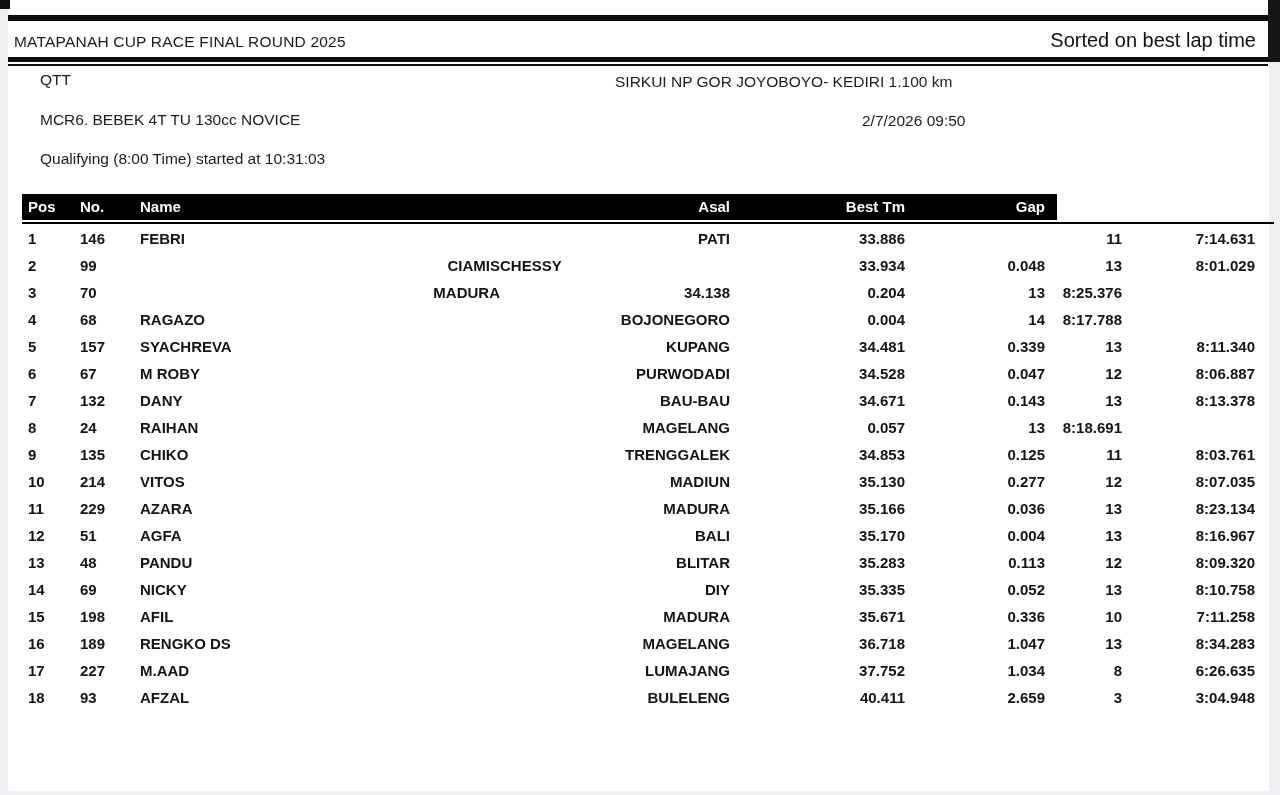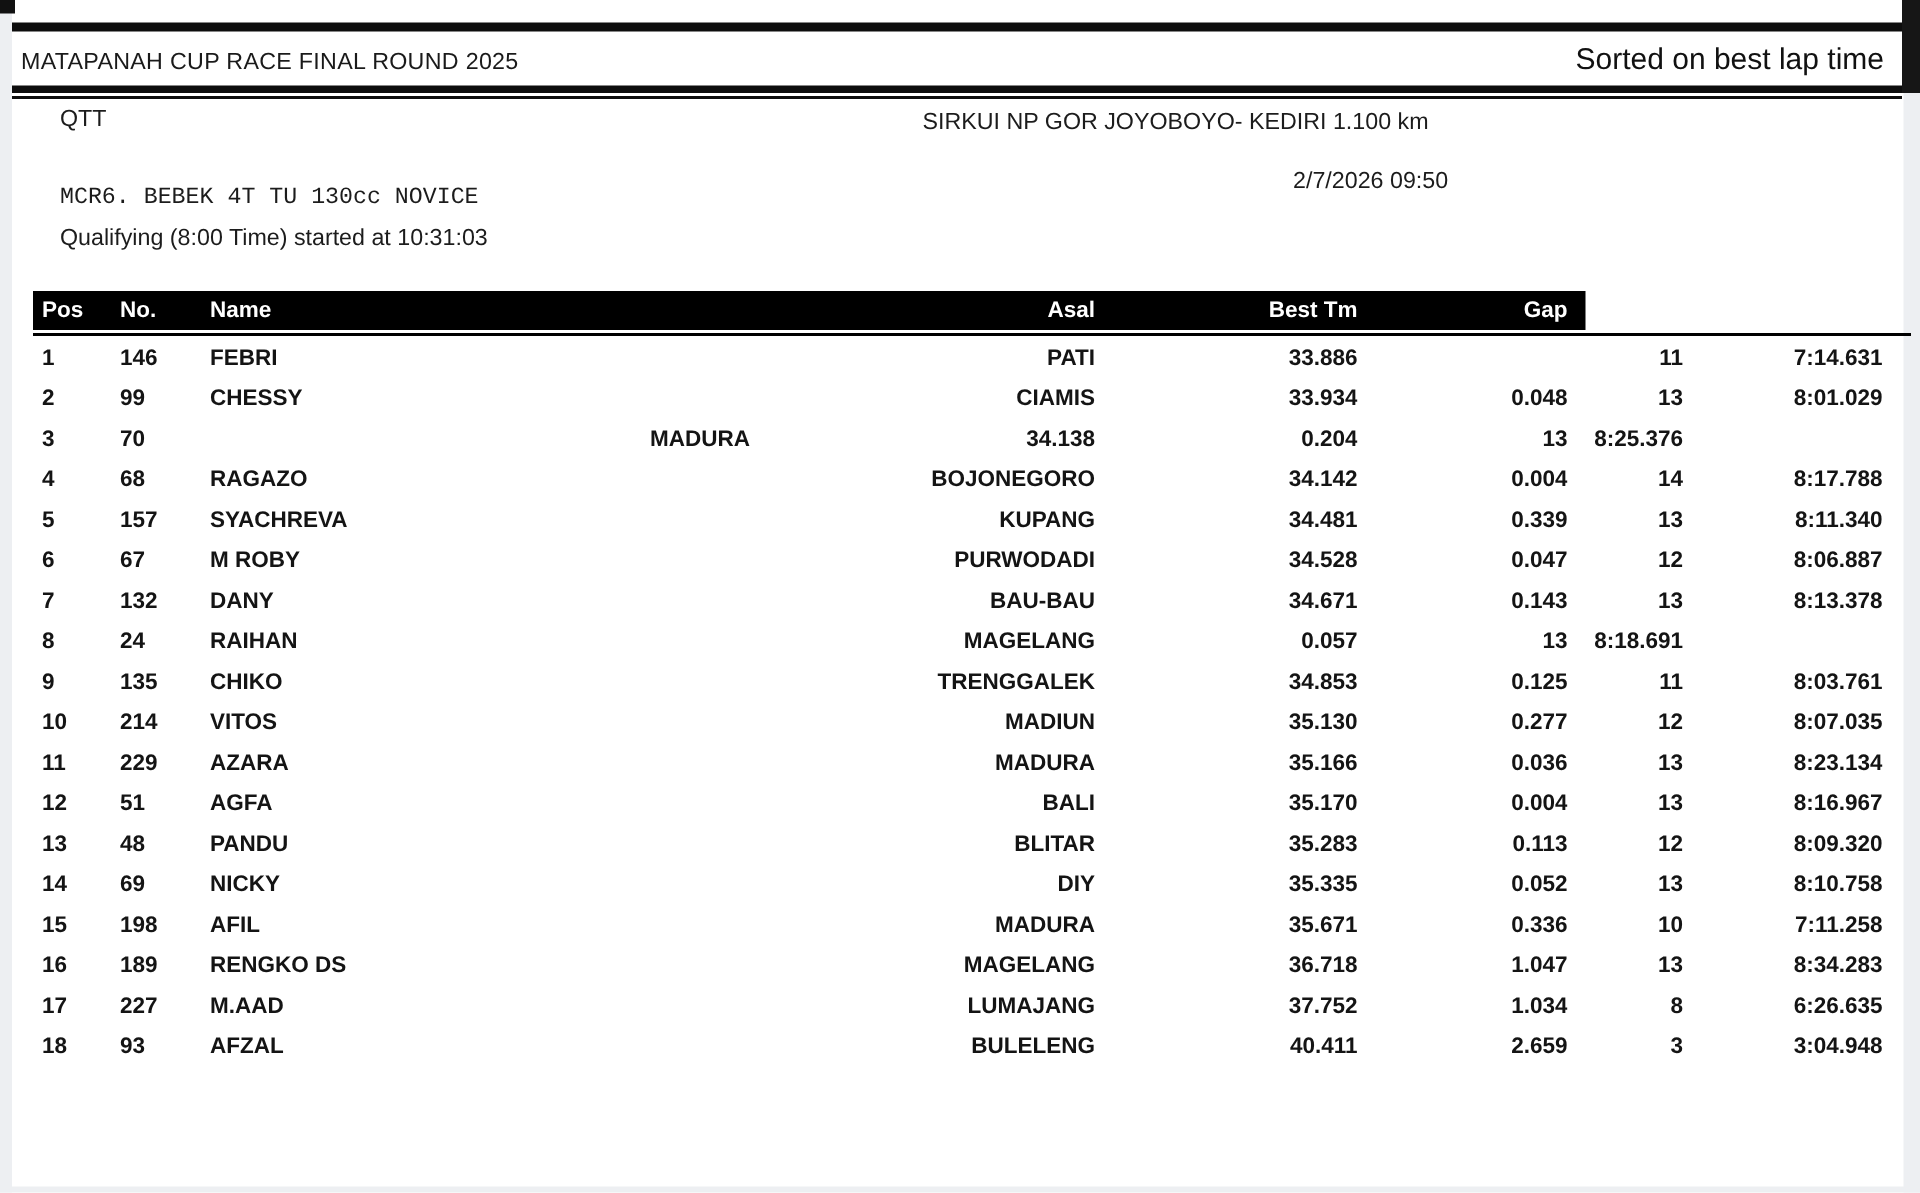--- a/index.html
+++ b/index.html
@@ -27,21 +27,21 @@
     position:absolute; left:14px; top:24px; width:1242px; height:32px;
     display:flex; justify-content:space-between; align-items:baseline;
   }
   .doc-title { font-size:15.5px; letter-spacing:0.2px; padding-top:9px; }
   .sort-note { font-size:20px; color:#111; }
 
   
   .info-item { position:absolute; font-size:15.5px; color:#1c1c1c; white-space:nowrap; }
   .info-session-code { left:40px;  top:71px; }
   .info-circuit      { left:615px; top:73px; }
-  .info-class        { left:40px;  top:122px;font-family:Liberation Mono, monospace; }
+  .info-class        { left:40px;  top:111px; }
   .info-datetime     { left:862px; top:112px; }
   .info-detail       { left:40px;  top:150px; }
 
   
   .table-wrap { position:absolute; left:22px; top:194px; width:1252px; }
   .grid-row {
     display:grid;
     grid-template-columns:58px 60px 360px 230px 175px 140px 77px 133px;
     padding-right:28px; box-sizing:border-box; width:1035px;
   }
@@ -106,22 +106,22 @@
     <div class="c asal">PATI</div>
     <div class="c best">33.886</div>
     <div class="c gap"></div>
     <div class="c laps">11</div>
     <div class="c total">7:14.631</div>
   </div>
 
   <div class="grid-row data-row">
     <div class="c pos">2</div>
     <div class="c no">99</div>
+    <div class="c asal">CIAMIS</div>
     <div class="c name">CHESSY</div>
-    <div class="c asal">CIAMIS</div>
     <div class="c best">33.934</div>
     <div class="c gap">0.048</div>
     <div class="c laps">13</div>
     <div class="c total">8:01.029</div>
   </div>
 
   <div class="grid-row data-row">
     <div class="c pos">3</div>
     <div class="c no">70</div>
     <div class="c asal">MADURA</div>
@@ -129,21 +129,20 @@
     <div class="c gap">0.204</div>
     <div class="c laps">13</div>
     <div class="c total">8:25.376</div>
   </div>
 
   <div class="grid-row data-row">
     <div class="c pos">4</div>
     <div class="c no">68</div>
     <div class="c name">RAGAZO</div>
     <div class="c asal">BOJONEGORO</div>
-    <div class="c best">34.142</div>
     <div class="c gap">0.004</div>
     <div class="c laps">14</div>
     <div class="c total">8:17.788</div>
   </div>
 
   <div class="grid-row data-row">
     <div class="c pos">5</div>
     <div class="c no">157</div>
     <div class="c name">SYACHREVA</div>
     <div class="c asal">KUPANG</div>

